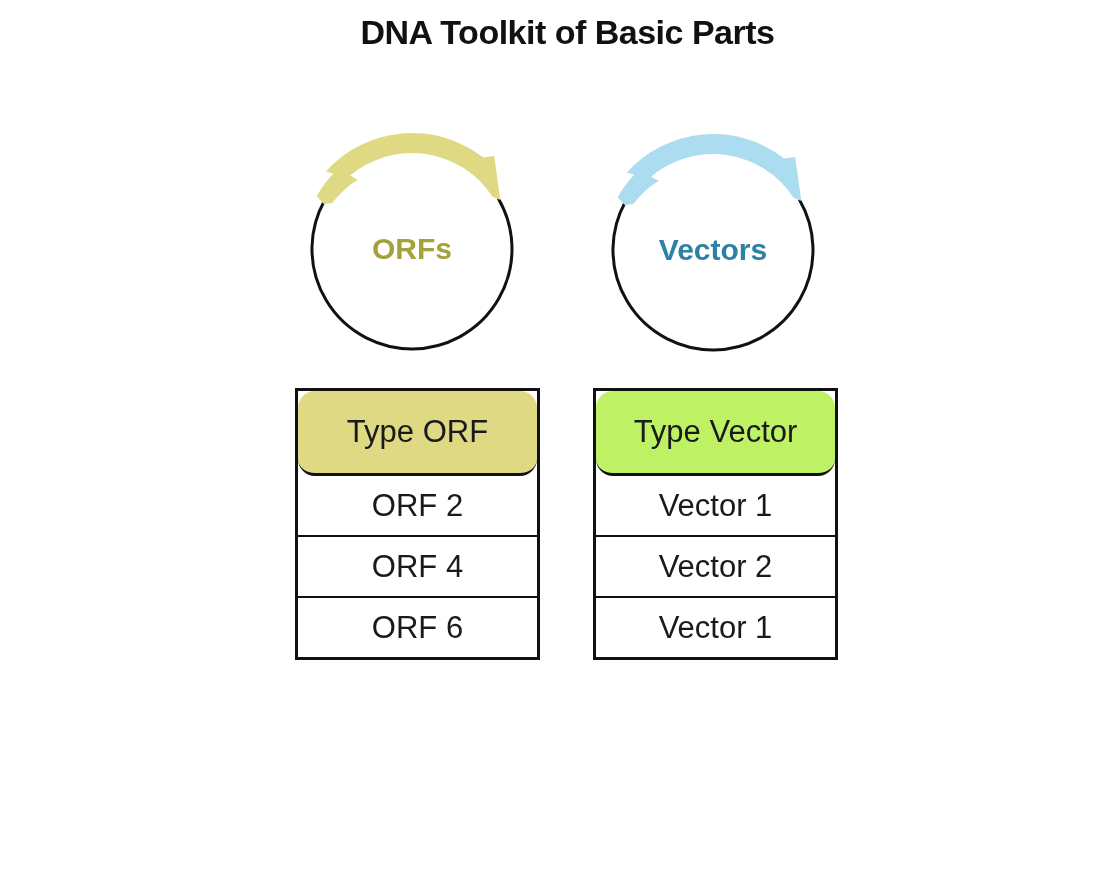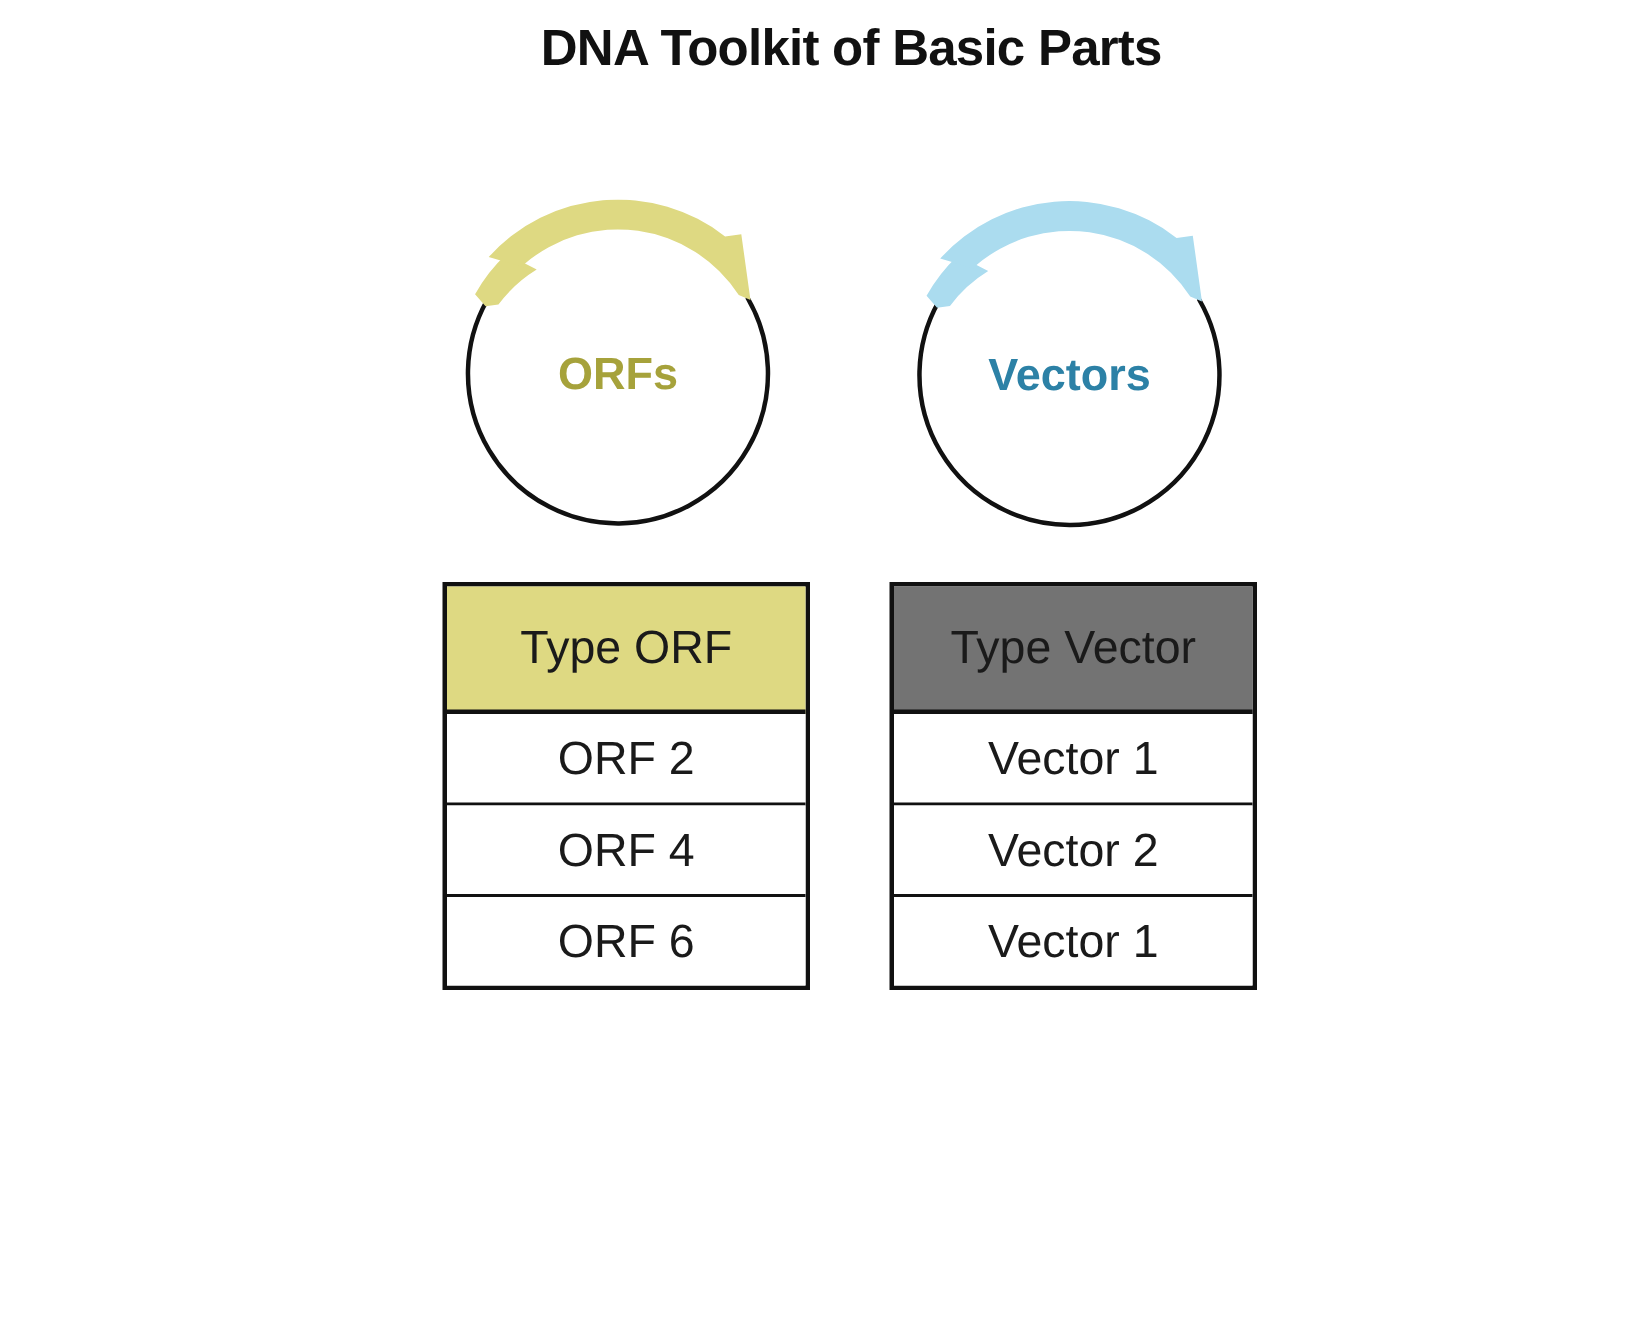--- a/index.html
+++ b/index.html
@@ -46,20 +46,21 @@
   #table-orf    { left: 295px; top: 388px; }
   #table-vector { left: 593px; top: 388px; }
   .ptable .hdr {
     height: 82px;
     border-bottom: 3px solid #111111;
     display: flex;
     align-items: center;
     justify-content: center;
     font-size: 31px;
     color: #1a1a1a;
+    border-radius: 17px;
   }
   .ptable .row {
     height: 59px;
     border-bottom: 2px solid #111111;
     display: flex;
     align-items: center;
     justify-content: center;
     font-size: 31px;
     color: #1a1a1a;
     background: #ffffff;
@@ -86,17 +87,17 @@
 </svg>
 
 <div id="table-orf" class="ptable">
   <div class="hdr" style="background-color: rgb(222, 217, 130);">Type ORF</div>
   <div class="row">ORF 2</div>
   <div class="row">ORF 4</div>
   <div class="row">ORF 6</div>
 </div>
 
 <div id="table-vector" class="ptable">
-  <div class="hdr" style="background-color: #737373;">Type Vector</div>
+  <div class="hdr" style="background-color: #bef264;">Type Vector</div>
   <div class="row">Vector 1</div>
   <div class="row">Vector 2</div>
   <div class="row">Vector 1</div>
 </div>
 
 </body></html>

